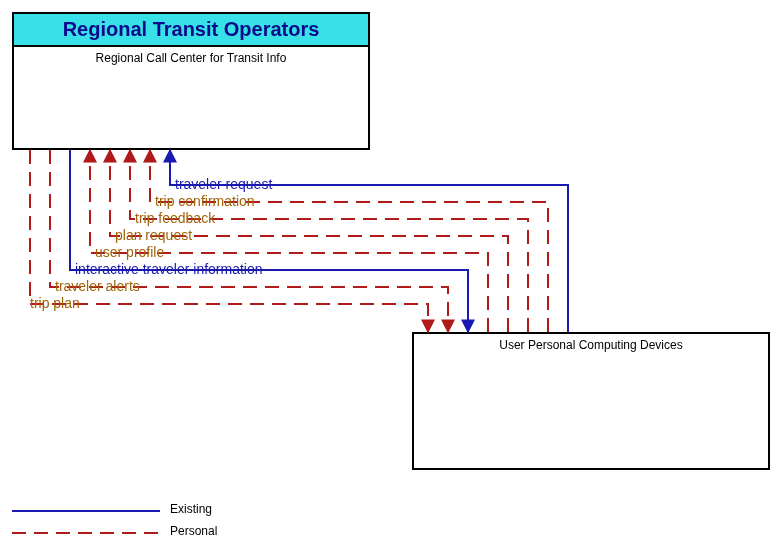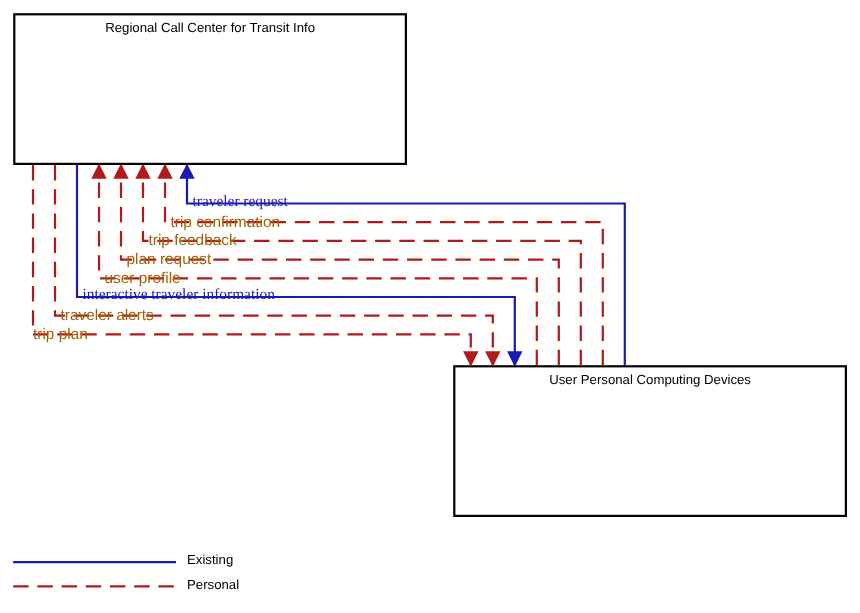--- a/index.html
+++ b/index.html
@@ -35,32 +35,33 @@
   svg {
     position: absolute;
     left: 0;
     top: 0;
   }
   .flow-label {
     position: absolute;
     font-size: 14px;
     white-space: nowrap;
   }
-  .solid-color { color: #1a1ab0; font-family: Liberation Serif, serif; }
+  .solid-color { color: #1a1ab0; }
   .dashed-color { color: #a16207; text-align: center; }
   .legend-label {
     position: absolute;
     font-size: 12px;
     color: #000;
   }
 </style>
 </head>
 <body>
 
 <div class="box" style="left:12px; top:12px; width:358px; height:138px;">
+  <div class="box-header">Regional Transit Operators</div>
   <div class="box-sub">Regional Call Center for Transit Info</div>
 </div>
 
 <div class="box" style="left:412px; top:332px; width:358px; height:138px;">
   <div class="box-sub">User Personal Computing Devices</div>
 </div>
 
 <svg width="782" height="557">
   <defs>
     <marker id="arrow-red" viewBox="0 0 10 10" refX="9" refY="5" markerWidth="7" markerHeight="7" orient="auto-start-reverse">

